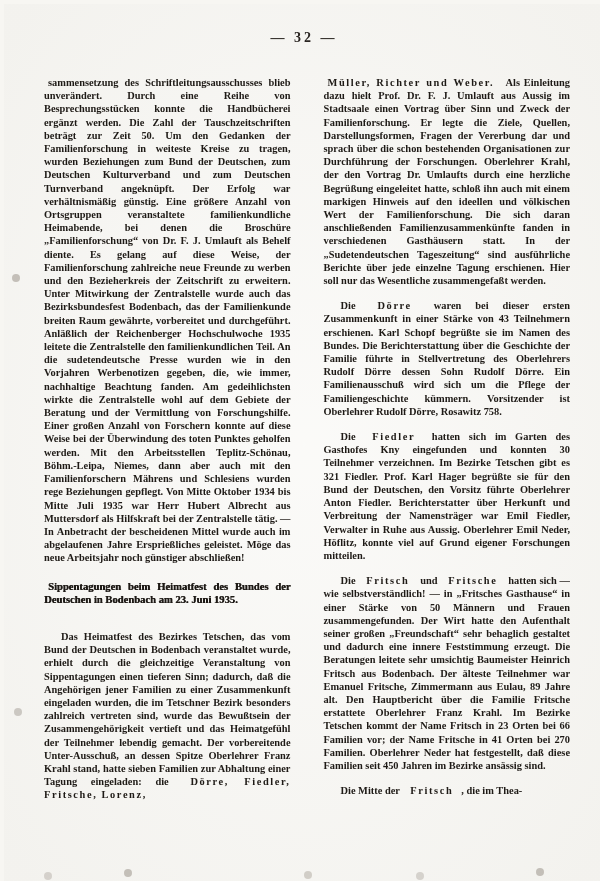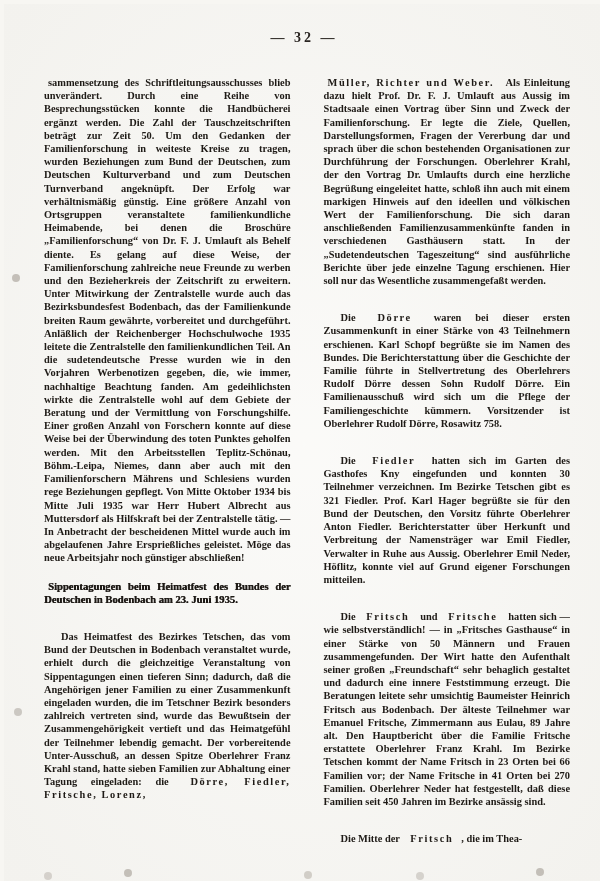--- a/index.html
+++ b/index.html
@@ -44,21 +44,21 @@
   }
   .col p, .col h2{
     font-size:10.4px;
     line-height:13.2px;
     font-weight:bold;
     text-align:justify;
     color:var(--ink);
     hyphens:auto;
     -webkit-hyphens:auto;
   }
-  .col p.indent{ text-indent:13px; margin-top:16px; }
+  .col p.indent{ text-indent:13px; margin-top:4px; }
   .col h2{
     margin-top:7px;
     margin-bottom:16px;
     font-size:10.6px;
     text-shadow:0.4px 0 0 currentColor;
   }
   .sp{ letter-spacing:1.6px; }
   
   .speck{
     position:absolute;

